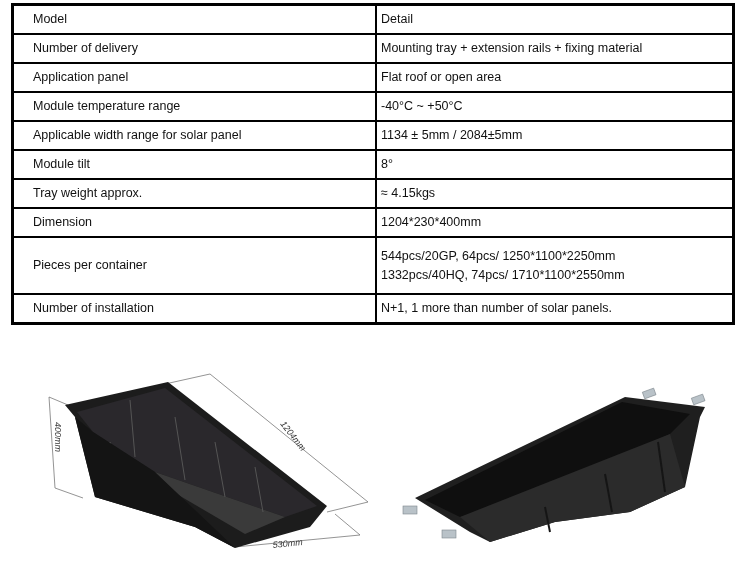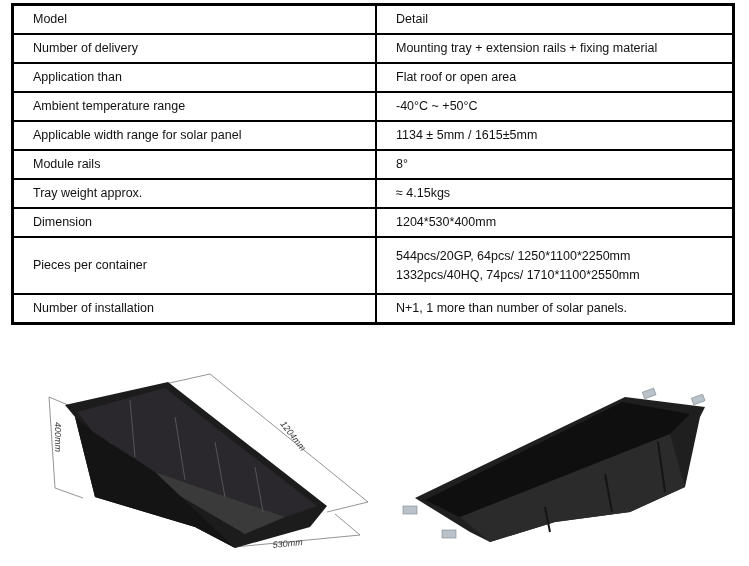--- a/index.html
+++ b/index.html
@@ -2,21 +2,21 @@
 <html><head>
 <meta charset="utf-8">
 <style>
   html, body { margin: 0; padding: 0; background: #ffffff; }
   body { width: 749px; height: 566px; position: relative; overflow: hidden;
          font-family: "Liberation Sans", "DejaVu Sans", sans-serif; color: #111; }
   .spec-table { position: absolute; left: 11px; top: 3px; width: 724px;
                 border-collapse: collapse; border: 3px solid #000; }
   .spec-table td { border: 2px solid #000; font-size: 12.5px; padding: 0 0 0 19px;
                    vertical-align: middle; height: 27px; line-height: 15px; }
-  .spec-table td.val { padding-left: 19px; }
+  .spec-table td.val { padding-left: 4px; }
   .spec-table td.key { width: 342px; }
   .spec-table tr.tall td { height: 55px; }
   .figure { position: absolute; }
   .fig-left { left: 35px; top: 372px; width: 340px; height: 192px; }
   .fig-right { left: 400px; top: 372px; width: 340px; height: 192px; }
   .dim-label { font-size: 9px; fill: #333; font-style: italic;
                font-family: "Liberation Sans", sans-serif; }
 </style>
 </head>
 <body>
@@ -25,42 +25,42 @@
   <tbody>
       <tr>
     <td class="key">Model</td>
     <td class="val">Detail</td>
   </tr>
   <tr>
     <td class="key">Number of delivery</td>
     <td class="val">Mounting tray + extension rails + fixing material</td>
   </tr>
   <tr>
-    <td class="key">Application than</td>
+    <td class="key">Application panel</td>
     <td class="val">Flat roof or open area</td>
   </tr>
   <tr>
-    <td class="key">Ambient temperature range</td>
+    <td class="key">Module temperature range</td>
     <td class="val">-40°C ~ +50°C</td>
   </tr>
   <tr>
     <td class="key">Applicable width range for solar panel</td>
-    <td class="val">1134 ± 5mm / 1615±5mm</td>
+    <td class="val">1134 ± 5mm / 2084±5mm</td>
   </tr>
   <tr>
-    <td class="key">Module rails</td>
+    <td class="key">Module tilt</td>
     <td class="val">8°</td>
   </tr>
   <tr>
     <td class="key">Tray weight approx.</td>
     <td class="val">≈ 4.15kgs</td>
   </tr>
   <tr>
     <td class="key">Dimension</td>
-    <td class="val">1204*530*400mm</td>
+    <td class="val">1204*230*400mm</td>
   </tr>
   <tr class="tall">
     <td class="key">Pieces per container</td>
     <td class="val">
       <div>544pcs/20GP, 64pcs/ 1250*1100*2250mm</div>
       <div style="margin-top:4px">1332pcs/40HQ, 74pcs/ 1710*1100*2550mm</div>
     </td>
   </tr>
   <tr>
     <td class="key">Number of installation</td>

